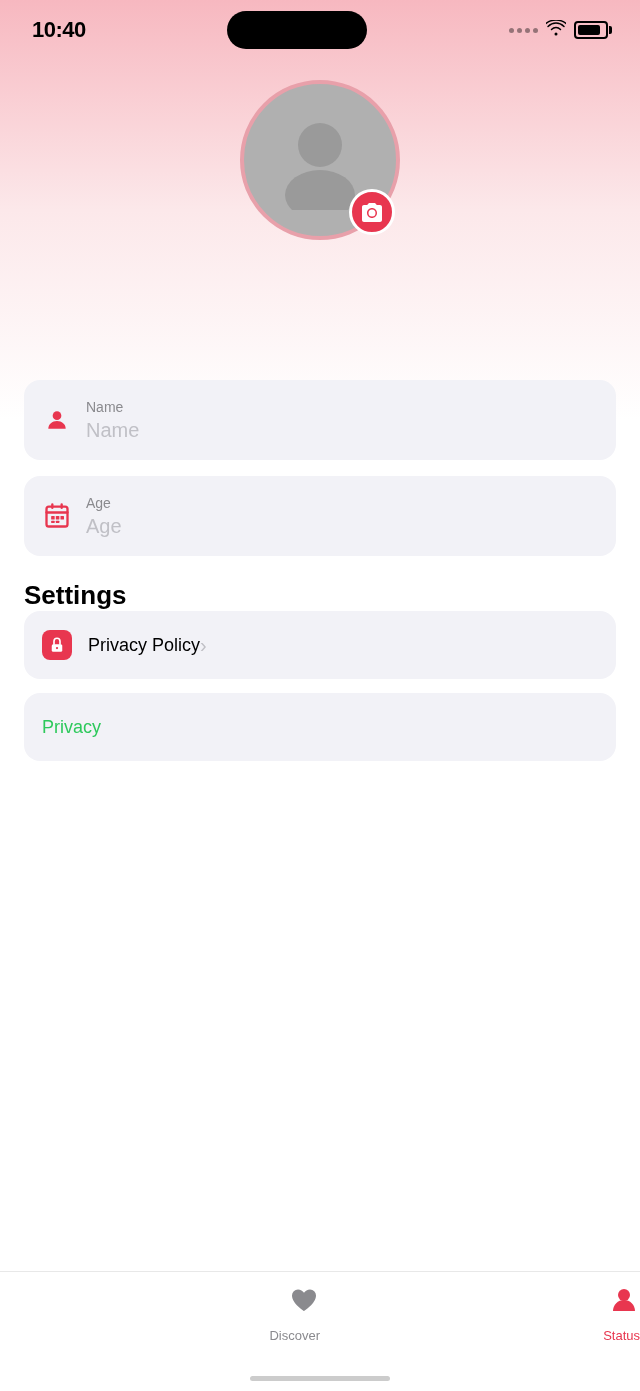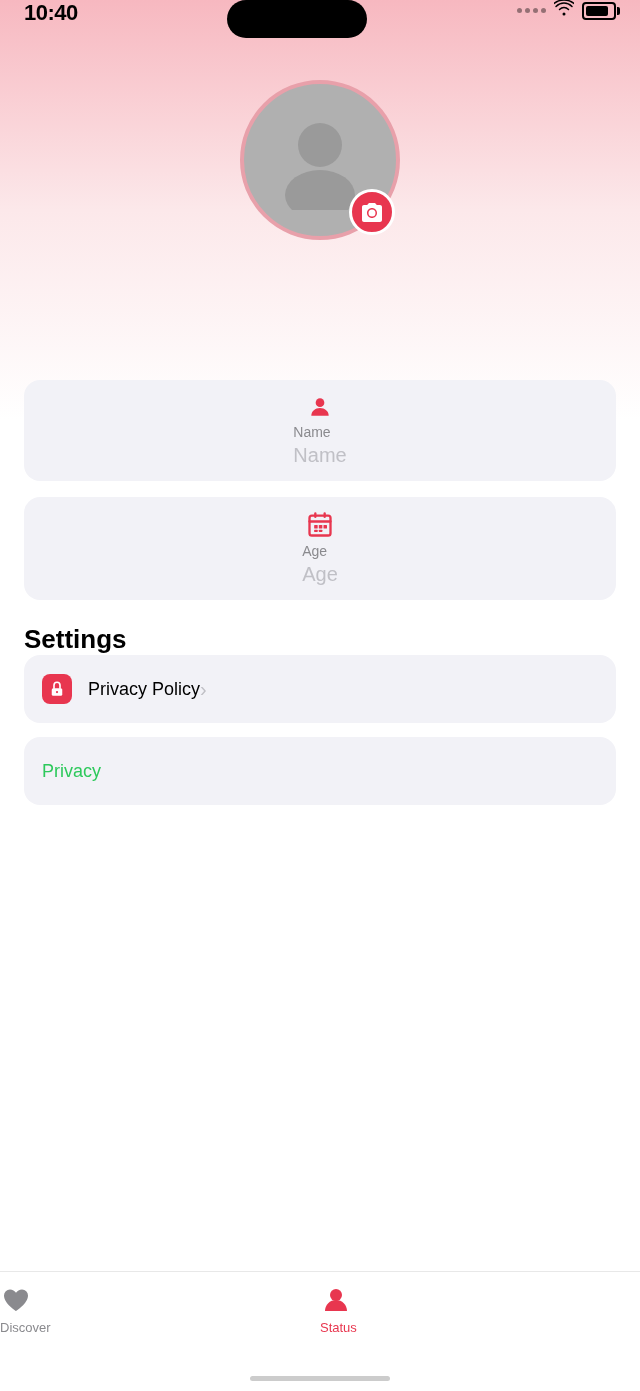--- a/index.html
+++ b/index.html
@@ -18,23 +18,23 @@
     }
 
     
     .status-bar {
       position: absolute;
       top: 0;
       left: 0;
       right: 0;
       height: 60px;
       display: flex;
-      align-items: flex-start;
+      align-items: center;
       justify-content: space-between;
-      padding: 0 24px;
+      padding: 0 32px;
       background: transparent;
       z-index: 10;
     }
 
     .status-time {
       font-size: 22px;
       font-weight: 700;
       color: #000;
       letter-spacing: -0.5px;
     }
@@ -175,23 +175,22 @@
     }
 
     
     .input-card {
       background: #f2f2f7;
       border-radius: 16px;
       padding: 14px 18px;
       margin-bottom: 16px;
       display: flex;
       align-items: center;
-      gap: 4px;
+      gap: 14px;
       min-height: 80px;
-      flex-direction: column;
     }
 
     .field-icon {
       width: 30px;
       display: flex;
       justify-content: center;
       align-items: center;
       flex-shrink: 0;
     }
 
@@ -290,22 +289,22 @@
       border-top: 1px solid #e8e8e8;
       display: flex;
       align-items: flex-start;
       padding-top: 12px;
     }
 
     .tab-item {
       flex: 1;
       display: flex;
       flex-direction: column;
-      align-items: flex-start;
-      gap: 4px;
+      align-items: flex-end;
+      gap: 12px;
       cursor: pointer;
     }
 
     .tab-icon {
       width: 32px;
       height: 32px;
       display: flex;
       justify-content: center;
       align-items: center;
     }

